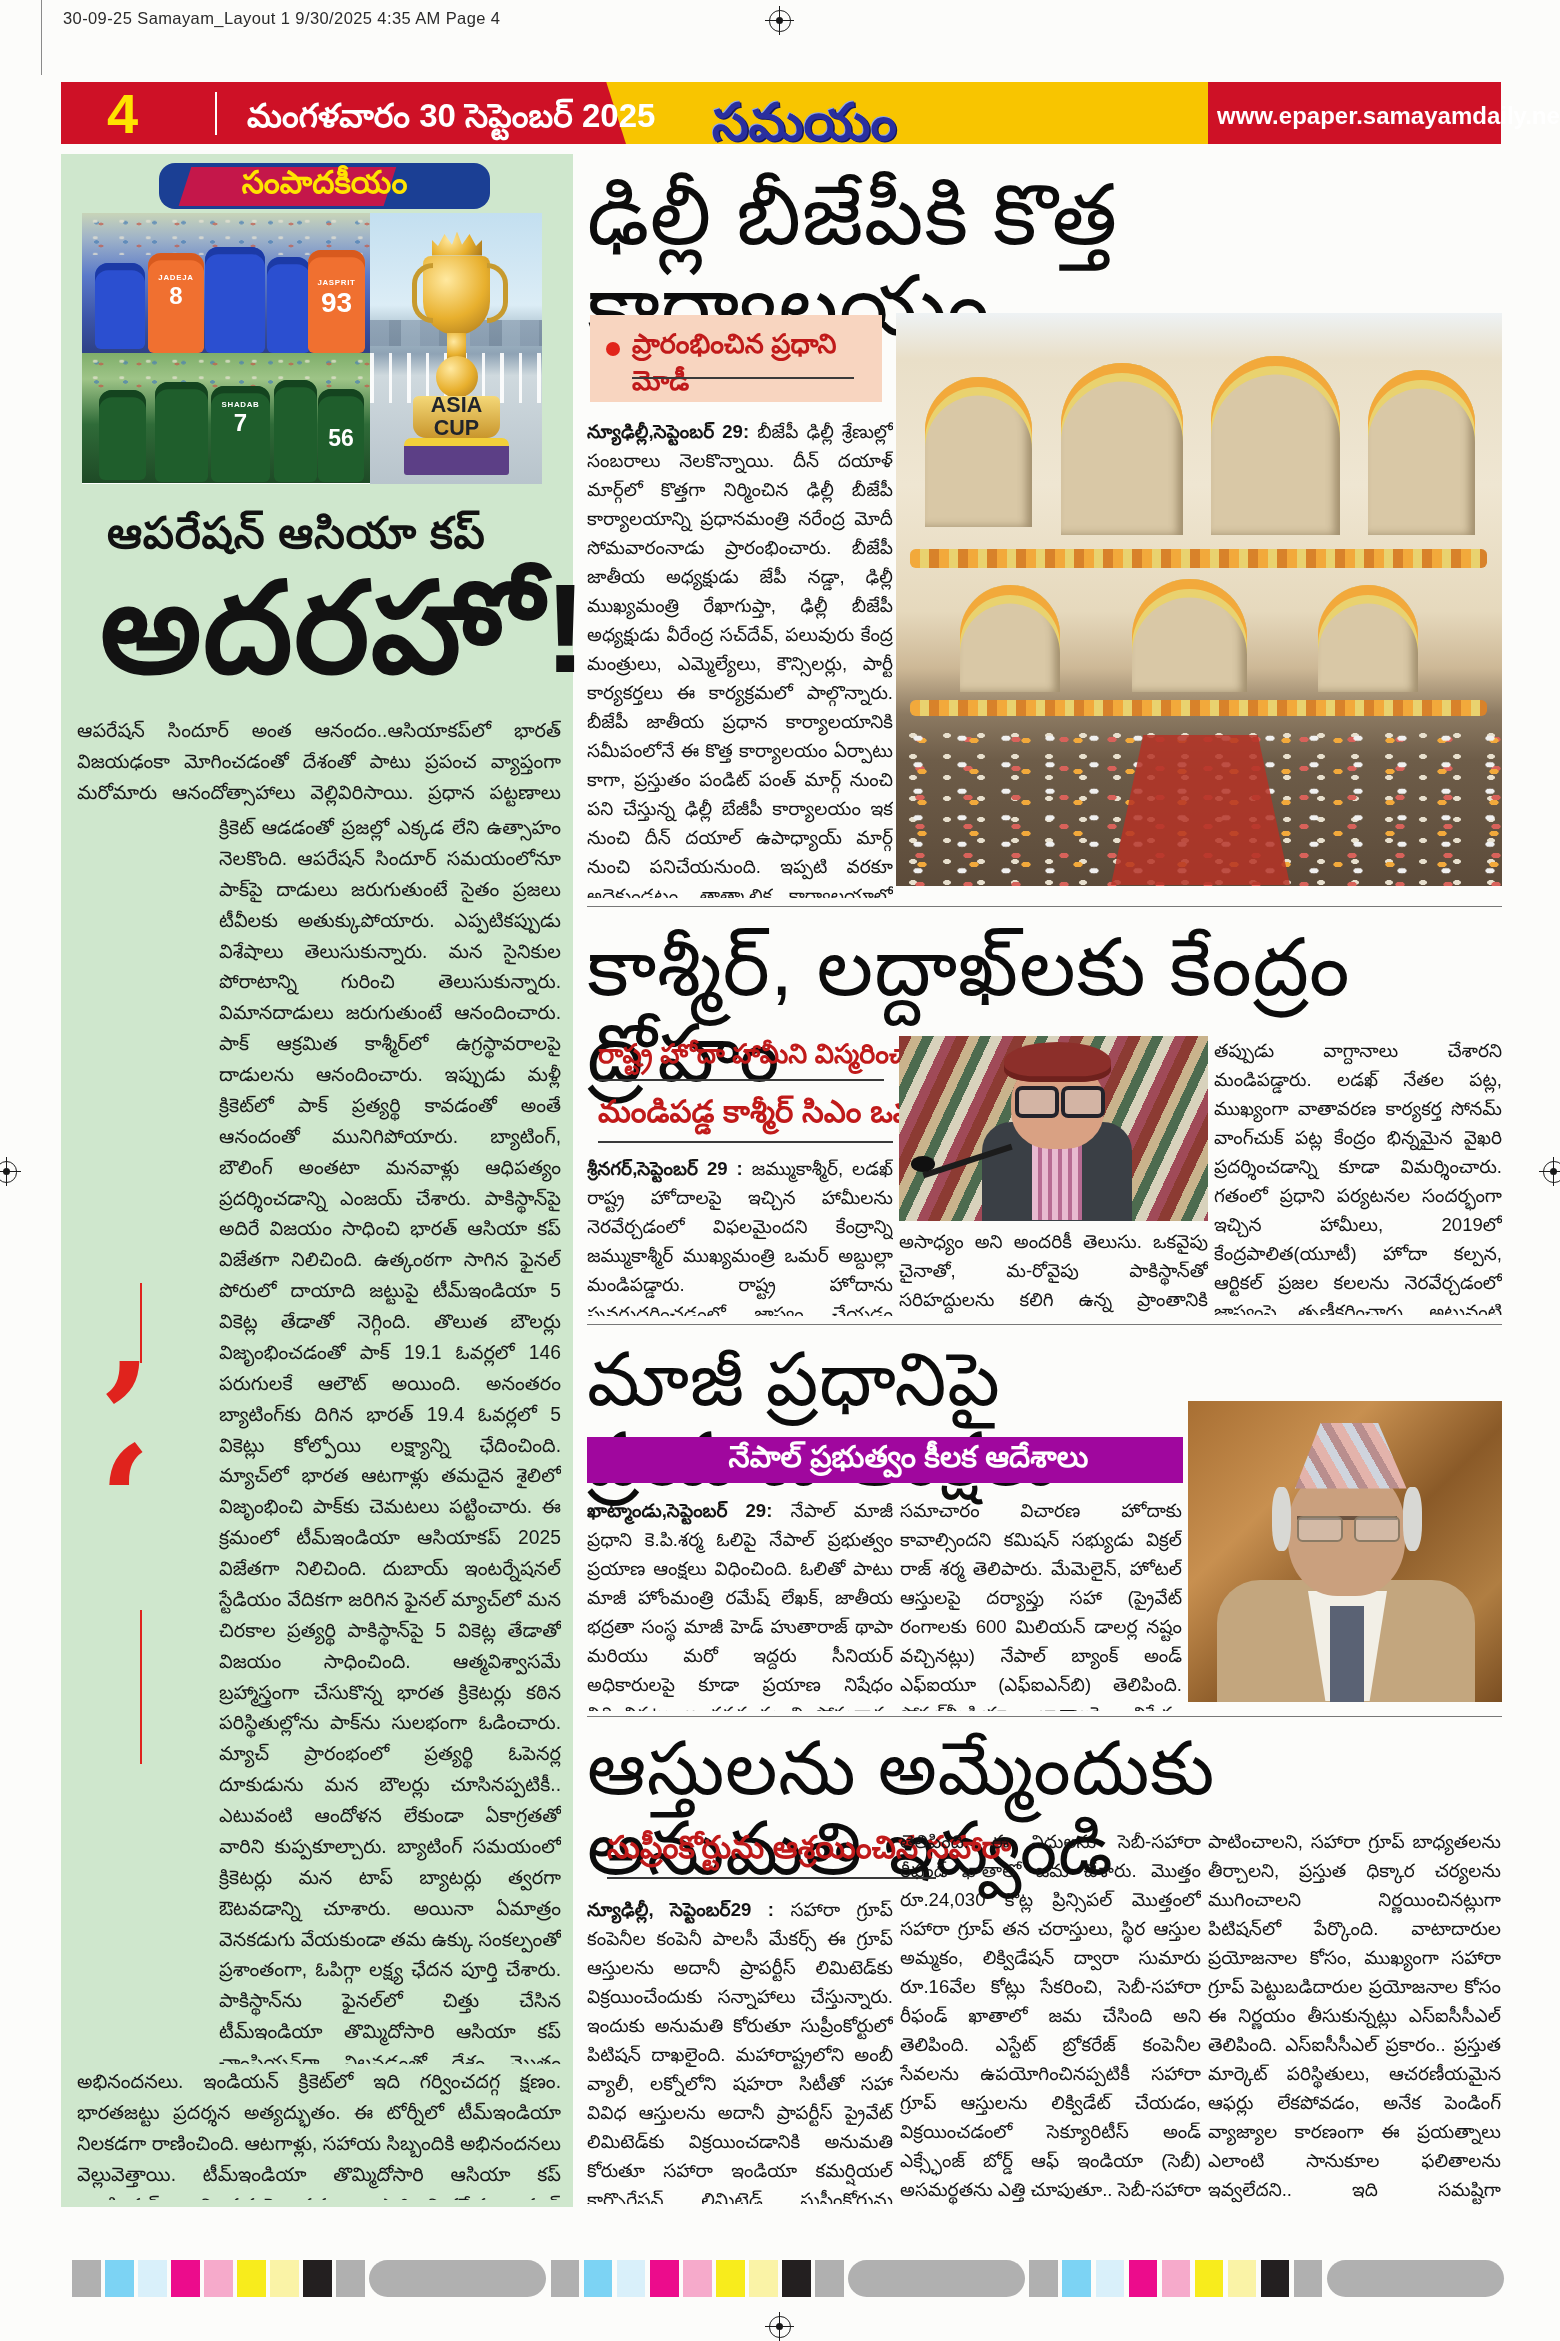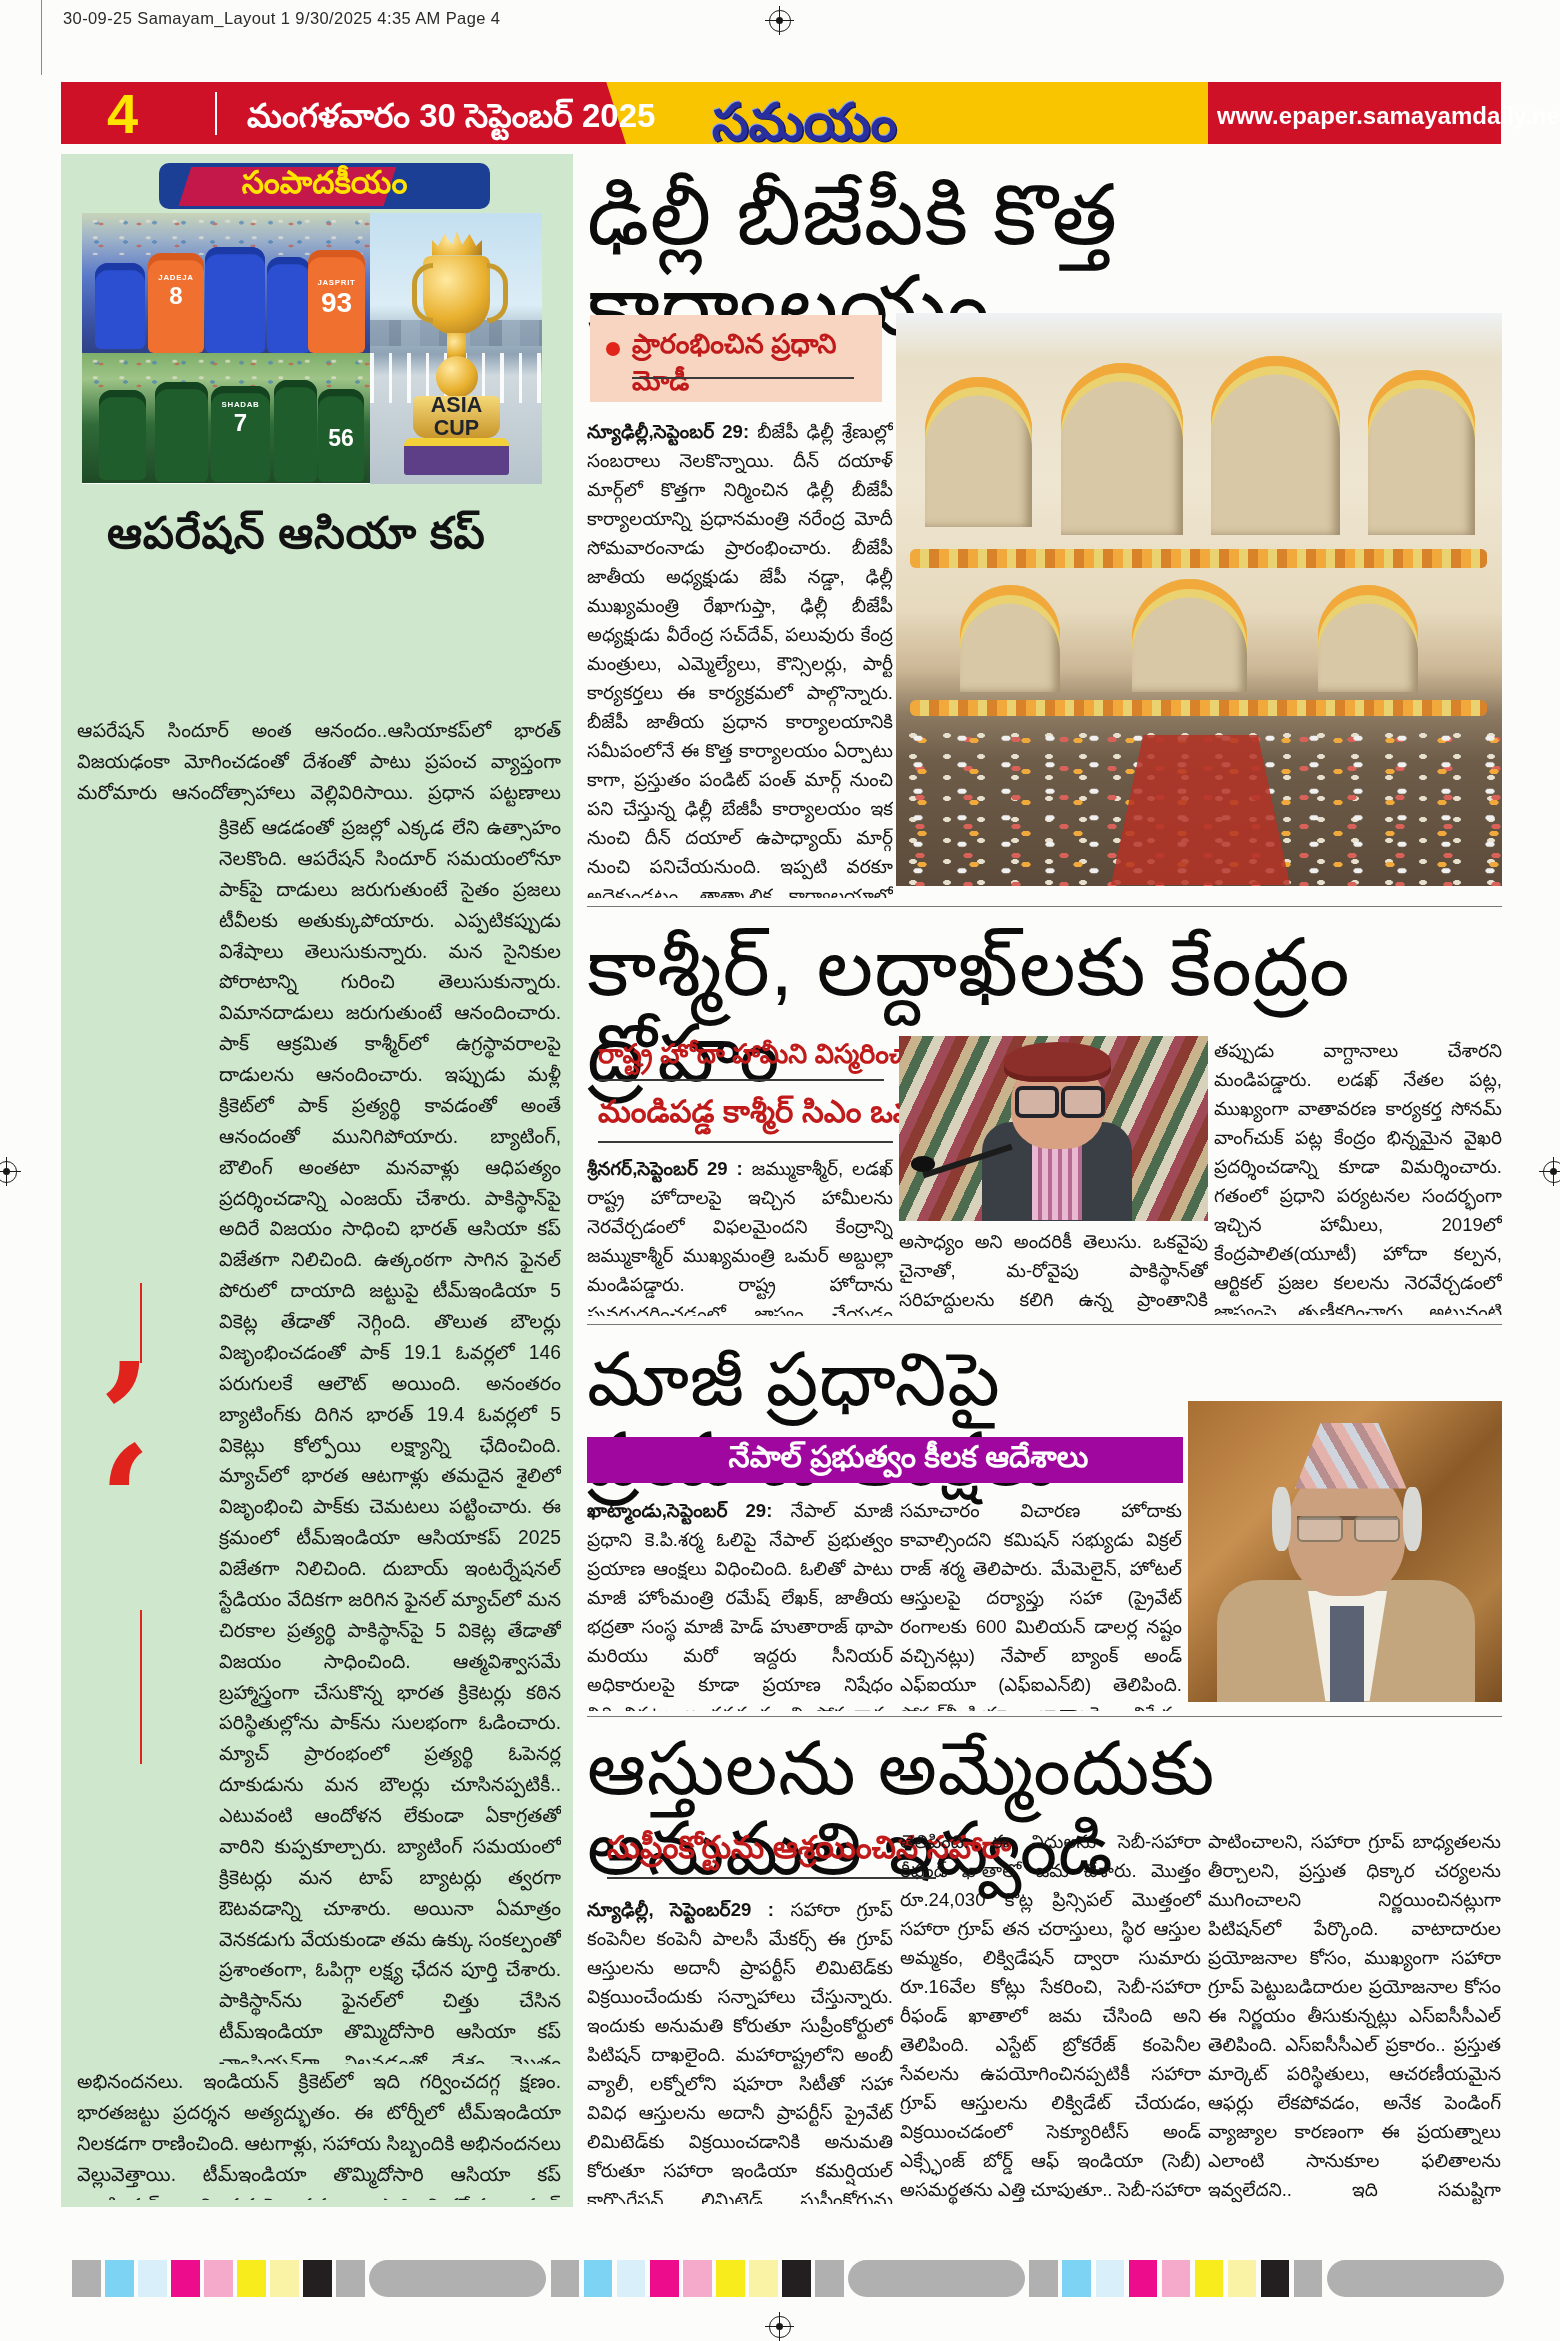--- a/index.html
+++ b/index.html
@@ -22,21 +22,21 @@
   .hdr-red-left{background:#ce1126;clip-path:polygon(0 0,96.5% 0,100% 100%,0 100%);}
   .hdr-yellow{background:#f8c500;}
   .hdr-red-right{background:#ce1126;}
   .pgnum{color:#ffe400;font-size:56px;font-weight:bold;line-height:1;}
   .hdr-divider{width:2.1px;background:#ffffff;}
   .hdr-date{color:#ffffff;font-size:33px;font-weight:bold;white-space:nowrap;}
   .masthead{color:#2a2f9e;font-size:52px;font-weight:bold;text-shadow:1.4px 1.4px 0 #15195c, -0.7px -0.7px 0 #8fa8e8;}
   .website{color:#ffffff;font-size:24px;font-weight:bold;}
   
   .ed-panel{background:#cfe7cd;}
-  .ed-banner{background:#1b3f94;border-radius:10px;}
+  .ed-banner{background:#1b3f94;border-radius:16px;}
   .ed-banner-inner{position:absolute;left:8%;top:8%;width:62%;height:84%;background:#c4174a;transform:skewX(-18deg);}
   .ed-banner-label{position:absolute;left:0;top:0;width:100%;height:100%;display:flex;align-items:center;justify-content:center;
                    color:#ffe400;font-size:31.5px;font-weight:bold;}
   .ed-headline1{font-size:44px;font-weight:bold;color:#121212;letter-spacing:0.7px;}
   .ed-headline2{font-size:127px;font-weight:bold;color:#121212;line-height:1;letter-spacing:1.4px;}
   .ed-body{font-size:19.3px;line-height:1.6;color:#161616;}
   .quote-line{width:2.1px;background:#e0231d;}
   .quote-glyphs{color:#e0231d;font-family:"DejaVu Serif","Liberation Serif",serif;font-size:150px;line-height:0.55;font-weight:bold;}
   
   .ph{overflow:hidden;}
@@ -157,20 +157,21 @@
       <div class="abs trophy-gold" style="left:77px;top:120px;width:18.6px;height:29px;"></div>
       <div class="abs trophy-gold" style="left:66px;top:143px;width:42px;height:42px;border-radius:50%;"></div>
       <div class="abs trophy-base-band" style="left:43px;top:183px;width:87px;height:42px;border-radius:5.7px 5.7px 13px 13px;">
         <div class="asia-cup-label">ASIA CUP</div>
       </div>
       <div class="abs pedestal" style="left:34px;top:225px;width:105px;height:37px;"></div>
     </div>
   </div>
 
   <div class="abs ed-headline1" style="left:107px;top:508px;width:444px;">ఆపరేషన్ ఆసియా కప్</div>
+  <div class="abs ed-headline2" style="left:100px;top:565px;width:458px;">అదరహో!</div>
 
   <div class="abs ed-body jt" style="left:77px;top:716px;width:484px;height:97px;overflow:hidden;">ఆపరేషన్ సిందూర్ అంత ఆనందం..ఆసియాకప్‌లో భారత్ విజయఢంకా మోగించడంతో దేశంతో పాటు ప్రపంచ వ్యాప్తంగా మరోమారు ఆనందోత్సాహాలు వెల్లివిరిసాయి. ప్రధాన పట్టణాలు మొదలుకుని పల్లెల వరకు ప్రజలంతా ముఖ్యంగా క్రికెట్ అభిమానులు టీవీలకు అతుక్కుపోయి కూర్చున్నారు. చాలాకాలం తరవాత పాక్‌తో</div>
 
   <div class="abs quote-line" style="left:140px;top:1283px;height:80px;"></div>
   <div class="abs quote-glyphs" style="left:99px;top:1376px;">’<br>‘</div>
   <div class="abs quote-line" style="left:140px;top:1610px;height:154px;"></div>
 
   <div class="abs ed-body jt" style="left:219px;top:813px;width:342px;height:1251px;overflow:hidden;">క్రికెట్ ఆడడంతో ప్రజల్లో ఎక్కడ లేని ఉత్సాహం నెలకొంది. ఆపరేషన్ సిందూర్ సమయంలోనూ పాక్‌పై దాడులు జరుగుతుంటే సైతం ప్రజలు టీవీలకు అతుక్కుపోయారు. ఎప్పటికప్పుడు విశేషాలు తెలుసుకున్నారు. మన సైనికుల పోరాటాన్ని గురించి తెలుసుకున్నారు. విమానదాడులు జరుగుతుంటే ఆనందించారు. పాక్ ఆక్రమిత కాశ్మీర్‌లో ఉగ్రస్థావరాలపై దాడులను ఆనందించారు. ఇప్పుడు మళ్లీ క్రికెట్‌లో పాక్ ప్రత్యర్థి కావడంతో అంతే ఆనందంతో మునిగిపోయారు. బ్యాటింగ్, బౌలింగ్ అంతటా మనవాళ్లు ఆధిపత్యం ప్రదర్శించడాన్ని ఎంజయ్ చేశారు. పాకిస్థాన్‌పై అదిరే విజయం సాధించి భారత్ ఆసియా కప్ విజేతగా నిలిచింది. ఉత్కంఠగా సాగిన ఫైనల్ పోరులో దాయాది జట్టుపై టీమ్ఇండియా 5 వికెట్ల తేడాతో నెగ్గింది. తొలుత బౌలర్లు విజృంభించడంతో పాక్ 19.1 ఓవర్లలో 146 పరుగులకే ఆలౌట్ అయింది. అనంతరం బ్యాటింగ్‌కు దిగిన భారత్ 19.4 ఓవర్లలో 5 వికెట్లు కోల్పోయి లక్ష్యాన్ని ఛేదించింది. మ్యాచ్‌లో భారత ఆటగాళ్లు తమదైన శైలిలో విజృంభించి పాక్‌కు చెమటలు పట్టించారు. ఈ క్రమంలో టీమ్ఇండియా ఆసియాకప్ 2025 విజేతగా నిలిచింది. దుబాయ్ ఇంటర్నేషనల్ స్టేడియం వేదికగా జరిగిన ఫైనల్ మ్యాచ్‌లో మన చిరకాల ప్రత్యర్థి పాకిస్థాన్‌పై 5 వికెట్ల తేడాతో విజయం సాధించింది. ఆత్మవిశ్వాసమే బ్రహ్మాస్త్రంగా చేసుకొన్న భారత క్రికెటర్లు కఠిన పరిస్థితుల్లోను పాక్‌ను సులభంగా ఓడించారు. మ్యాచ్ ప్రారంభంలో ప్రత్యర్థి ఓపెనర్ల దూకుడును మన బౌలర్లు చూసినప్పటికీ.. ఎటువంటి ఆందోళన లేకుండా ఏకాగ్రతతో వారిని కుప్పకూల్చారు. బ్యాటింగ్ సమయంలో క్రికెటర్లు మన టాప్ బ్యాటర్లు త్వరగా ఔటవడాన్ని చూశారు. అయినా ఏమాత్రం వెనకడుగు వేయకుండా తమ ఉక్కు సంకల్పంతో ప్రశాంతంగా, ఓపిగ్గా లక్ష్య ఛేదన పూర్తి చేశారు. పాకిస్థాన్‌ను ఫైనల్‌లో చిత్తు చేసిన టీమ్ఇండియా తొమ్మిదోసారి ఆసియా కప్ ఛాంపియన్‌గా నిలవడంతో దేశం మొత్తం సంబరాల్లో మునిగిపోయింది. టాస్ గెలిచిన భారత జట్టు మొదట బౌలింగ్ ఎంచుకుంది. దీంతో తొలుత బ్యాటింగ్ చేసిన పాకిస్థాన్ జట్టు 19.1 ఓవర్లలో 146 పరుగులకు ఆలౌటైంది. అనంతరం బ్యాటింగ్‌కు దిగిన భారత్ 19.4 ఓవర్లలో 5 వికెట్లు కోల్పోయి 150 పరుగులు చేసి విజయం అందుకుంది. ఈ విజయంపై యావత్ దేశం జట్టుకు</div>
 
   <div class="abs ed-body jt" style="left:77px;top:2067px;width:484px;height:133px;overflow:hidden;">అభినందనలు. ఇండియన్ క్రికెట్‌లో ఇది గర్వించదగ్గ క్షణం. భారతజట్టు ప్రదర్శన అత్యద్భుతం. ఈ టోర్నీలో టీమ్ఇండియా నిలకడగా రాణించింది. ఆటగాళ్లు, సహాయ సిబ్బందికి అభినందనలు వెల్లువెత్తాయి. టీమ్ఇండియా తొమ్మిదోసారి ఆసియా కప్ ఛాంపియన్‌గా నిలవడంపై ప్రముఖ పారిశ్రామికవేత్త ఆనంద్ మహీంద్రా , కాంగ్రెస్ సీనియర్ నేత శశిథరూర్ హర్షం వ్యక్తంచేశారు. పాక్‌పై భారత్ విజయం సాధించిన తీరుని ఆనంద్ మహీంద్రా ప్రశంసించారు. ఈక్రమంలో ఆసియా కప్‌పై కాంగ్రెస్ ఎంపీ శశిథరూర్ కీలక వ్యాఖ్యలు చేశారు. విజయాల సంబరాల్లో మునిగి అందరూ క్రికెటర్లను ప్రశంసిస్తున్నారే తప్ప.. ఎవరూ తెర వెనక కృషిని పట్టించుకోవట్లేదని విచారం వ్యక్తంచేశారు. తరచూ జట్టు కోసం నిందలు పడే కోచ్ గంభీర్, టీమ్‌ను ఎంపిక చేసిన సెలక్టర్ల ను అభినందించాలన్నారు. జట్టు తప్పు చేస్తే ఎప్పుడూ వారే నిందలు పడతారని.. అదే టీం విజయం సాధించినప్పుడు మాత్రం ఎవరూ వారిని పట్టించుకోరని పేర్కొన్నారు. ఈసారి అన్నీ పక్కాగా చేసినందుకు కోచ్‌ను, సెలక్టర్లను అభినందిద్దాం అంటూ ఎక్స్‌లో పోస్టు చేశారు.</div>

